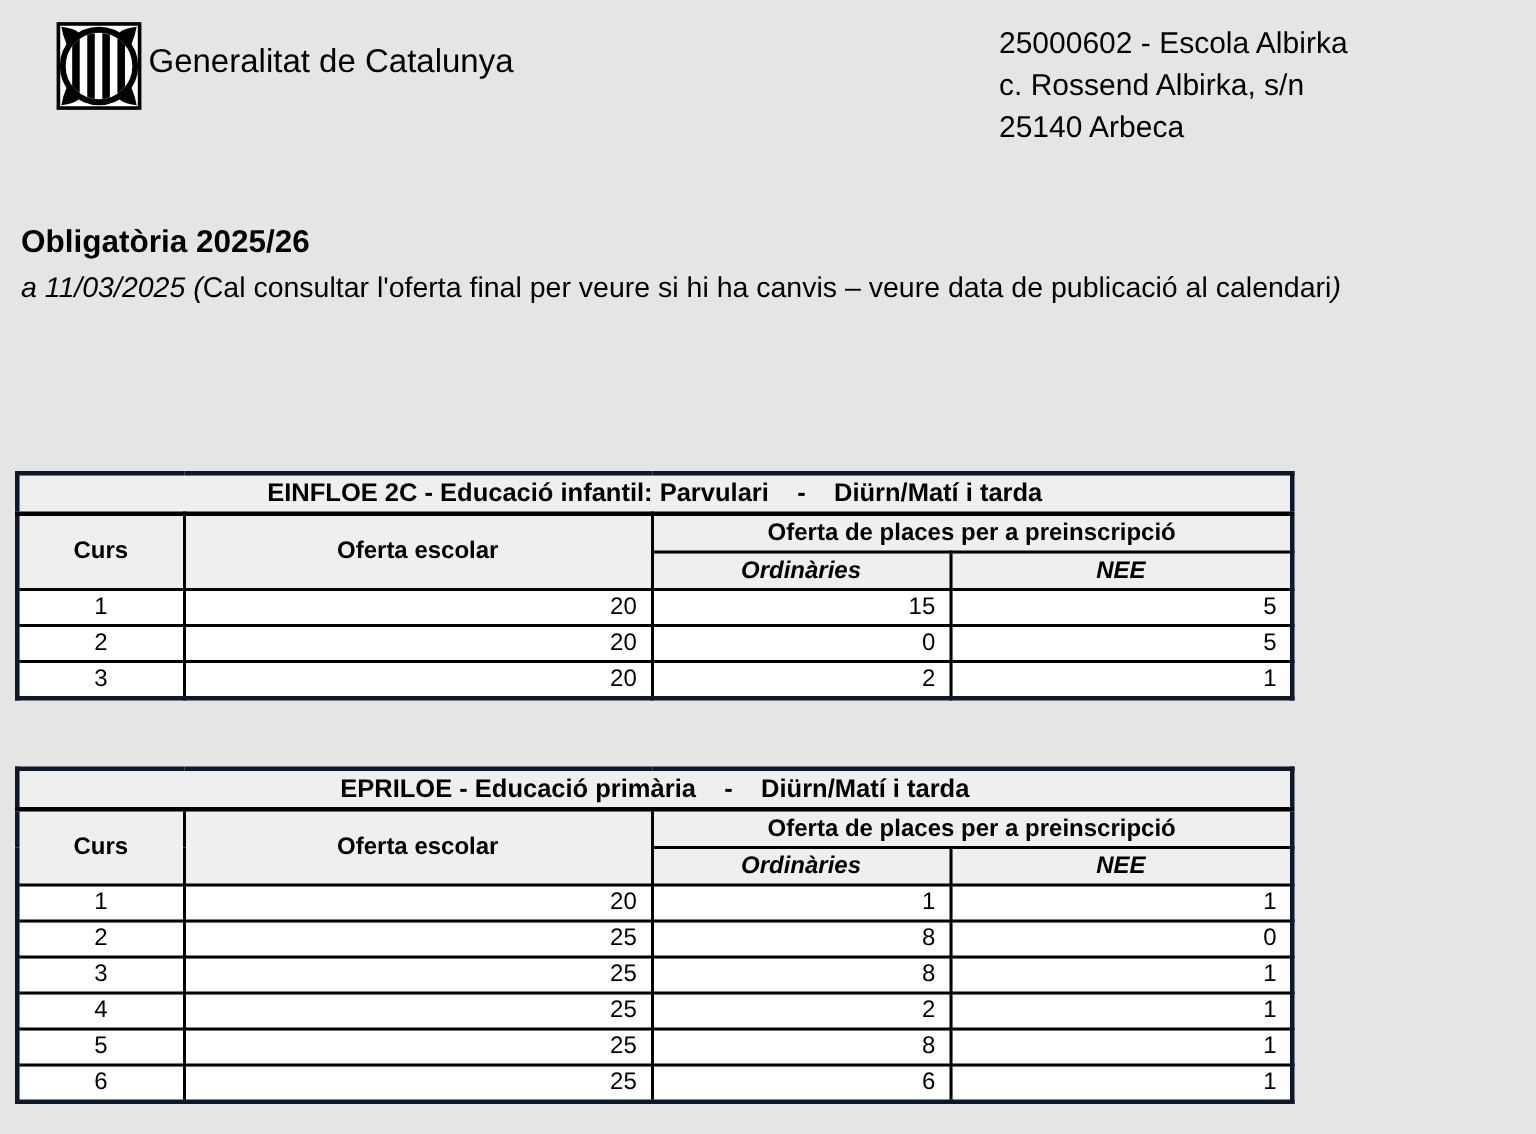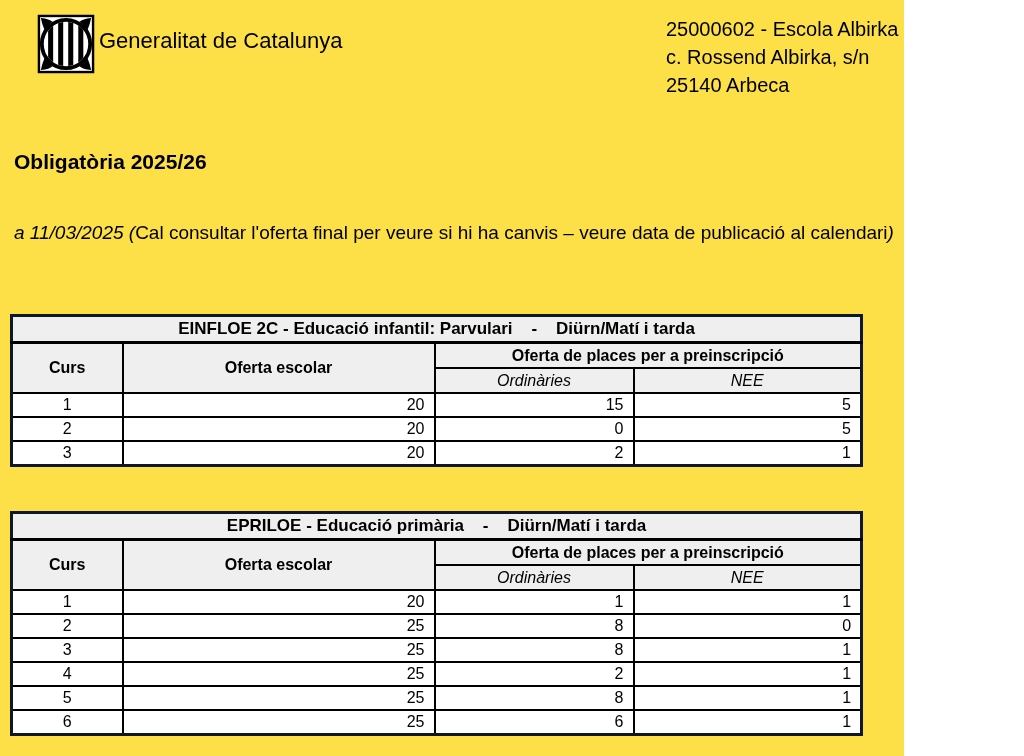--- a/index.html
+++ b/index.html
@@ -1,35 +1,35 @@
 <!DOCTYPE html>
 <html><head>
 <meta charset="utf-8">
 <style>
   html, body { margin: 0; padding: 0; background: #ffffff; }
   .page {
     position: relative;
-    width: 904px;
+    width: 1024px;
     height: 756px;
-    background: #fde047;
+    background: #e5e5e5;
     color: #000000;
     font-family: "Liberation Sans", sans-serif;
     overflow: hidden;
   }
 
   
   .logo { position: absolute; left: 37px; top: 13px; width: 58px; height: 62px; }
   .brand { position: absolute; left: 99px; top: 29px; font-size: 22px; line-height: 24px; white-space: nowrap; }
   .brand-line2 { font-weight: bold; }
   .school-block { position: absolute; left: 650px; top: 15px; font-size: 20px; line-height: 28px; white-space: nowrap; margin-left: 16px; }
 
   
   .title-block { position: absolute; left: 14px; top: 146px; width: 1005px; }
   .title-line { font-size: 21px; font-weight: bold; line-height: 31px; white-space: nowrap; }
-  .note-line { font-size: 19px; line-height: 32px; white-space: nowrap; margin-top: 40px; }
+  .note-line { font-size: 19px; line-height: 32px; white-space: nowrap; }
   .italic { font-style: italic; }
 
   
   .offer-table {
     position: absolute;
     left: 10px;
     width: 850px;
     border-collapse: collapse;
     table-layout: fixed;
     border: 3px solid #0f172a;
@@ -41,21 +41,21 @@
   .offer-table th, .offer-table td { border: 2px solid #000; padding: 0; overflow: hidden; }
   .t-title {
     height: 24px; background: #efefef;
     font-size: 17px; font-weight: bold; text-align: center;
     white-space: pre-wrap; border-bottom-width: 3px !important;
   }
   .h {
     background: #efefef; font-size: 16px; font-weight: bold;
     text-align: center; height: 23px;
   }
-  .h-italic { font-style: italic; font-weight: normal; font-size: 16px; margin-left: 33px; }
+  .h-italic { font-style: italic; font-weight: bold; font-size: 16px; margin-left: 33px; }
   .offer-table td { height: 22px; font-size: 16px; background: #ffffff; }
   .c-center { text-align: center; }
   .c-right { text-align: right; padding-right: 9px !important; }
 </style>
 </head>
 <body>
 
 <div class="page">
 
   <svg class="logo" viewBox="0 0 60 64" aria-hidden="true">

